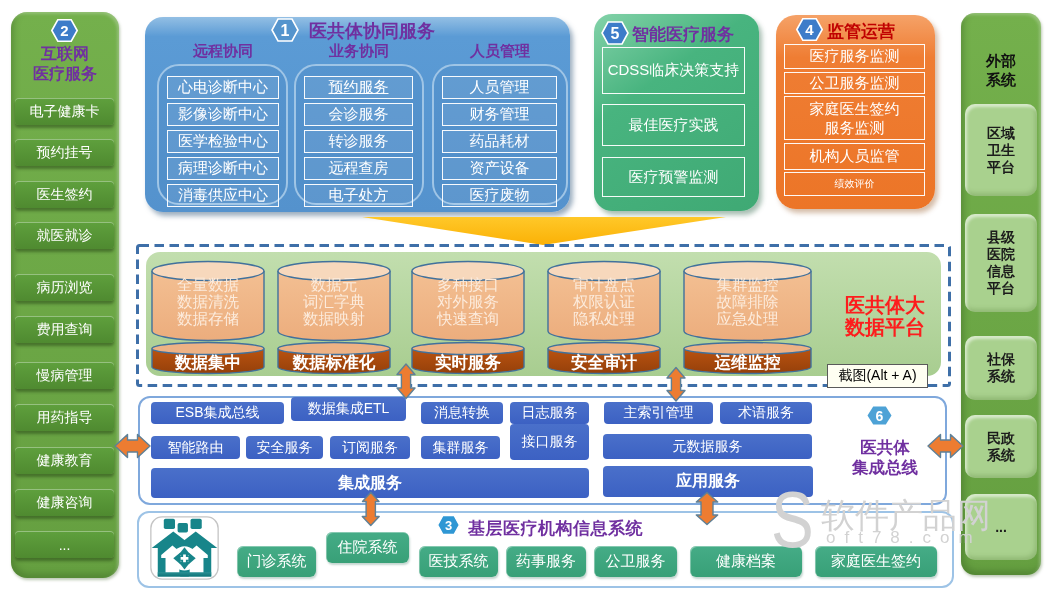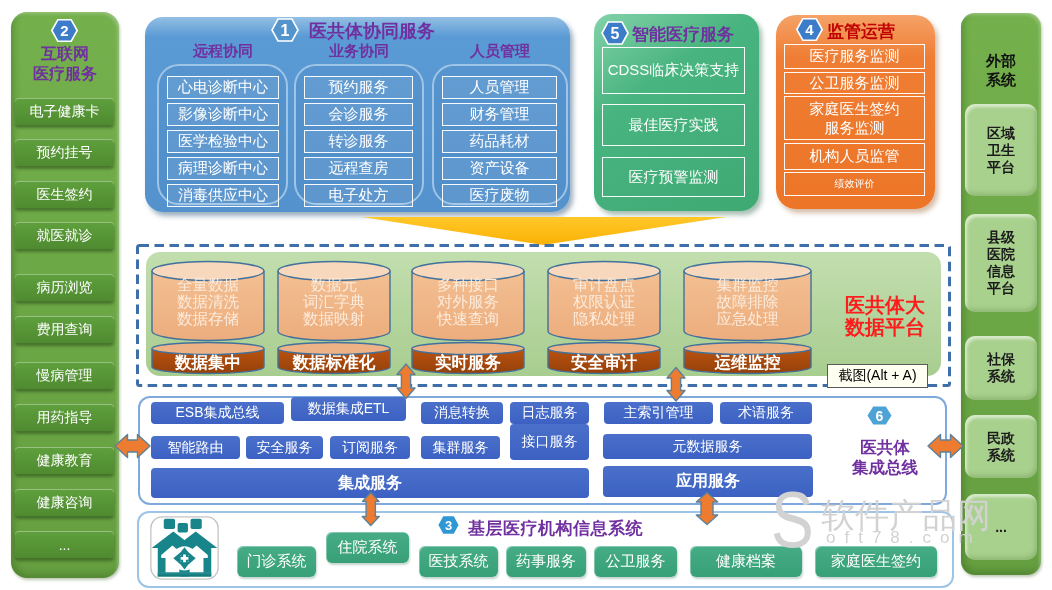--- a/index.html
+++ b/index.html
@@ -81,21 +81,21 @@
 <div class="abs ptitle ctr" style="left:445px;top:42px;width:110px;font-size:15px;">人员管理</div>
 <div class="abs subcol" style="left:157px;top:64px;width:127px;height:137px;"></div>
 <div class="abs subcol" style="left:294px;top:64px;width:126px;height:137px;"></div>
 <div class="abs subcol" style="left:432px;top:64px;width:132px;height:137px;"></div>
 
 <div class="abs wb bb1 ctr" style="left:167px;top:76px;width:110px;height:21px;">心电诊断中心</div>
 <div class="abs wb bb1 ctr" style="left:167px;top:103px;width:110px;height:21px;">影像诊断中心</div>
 <div class="abs wb bb1 ctr" style="left:167px;top:130px;width:110px;height:21px;">医学检验中心</div>
 <div class="abs wb bb1 ctr" style="left:167px;top:157px;width:110px;height:21px;">病理诊断中心</div>
 <div class="abs wb bb1 ctr" style="left:167px;top:184px;width:110px;height:21px;">消毒供应中心</div>
-<div class="abs wb bb1 ctr" style="left:304px;top:76px;width:107px;height:21px;">预约服务</div>
+<div class="abs wb bb1 ctr" style="left:304px;top:76px;width:107px;height:21px;text-decoration:underline;">预约服务</div>
 <div class="abs wb bb1 ctr" style="left:304px;top:103px;width:107px;height:21px;">会诊服务</div>
 <div class="abs wb bb1 ctr" style="left:304px;top:130px;width:107px;height:21px;">转诊服务</div>
 <div class="abs wb bb1 ctr" style="left:304px;top:157px;width:107px;height:21px;">远程查房</div>
 <div class="abs wb bb1 ctr" style="left:304px;top:184px;width:107px;height:21px;">电子处方</div>
 <div class="abs wb bb1 ctr" style="left:442px;top:76px;width:113px;height:21px;">人员管理</div>
 <div class="abs wb bb1 ctr" style="left:442px;top:103px;width:113px;height:21px;">财务管理</div>
 <div class="abs wb bb1 ctr" style="left:442px;top:130px;width:113px;height:21px;">药品耗材</div>
 <div class="abs wb bb1 ctr" style="left:442px;top:157px;width:113px;height:21px;">资产设备</div>
 <div class="abs wb bb1 ctr" style="left:442px;top:184px;width:113px;height:21px;">医疗废物</div>
 

